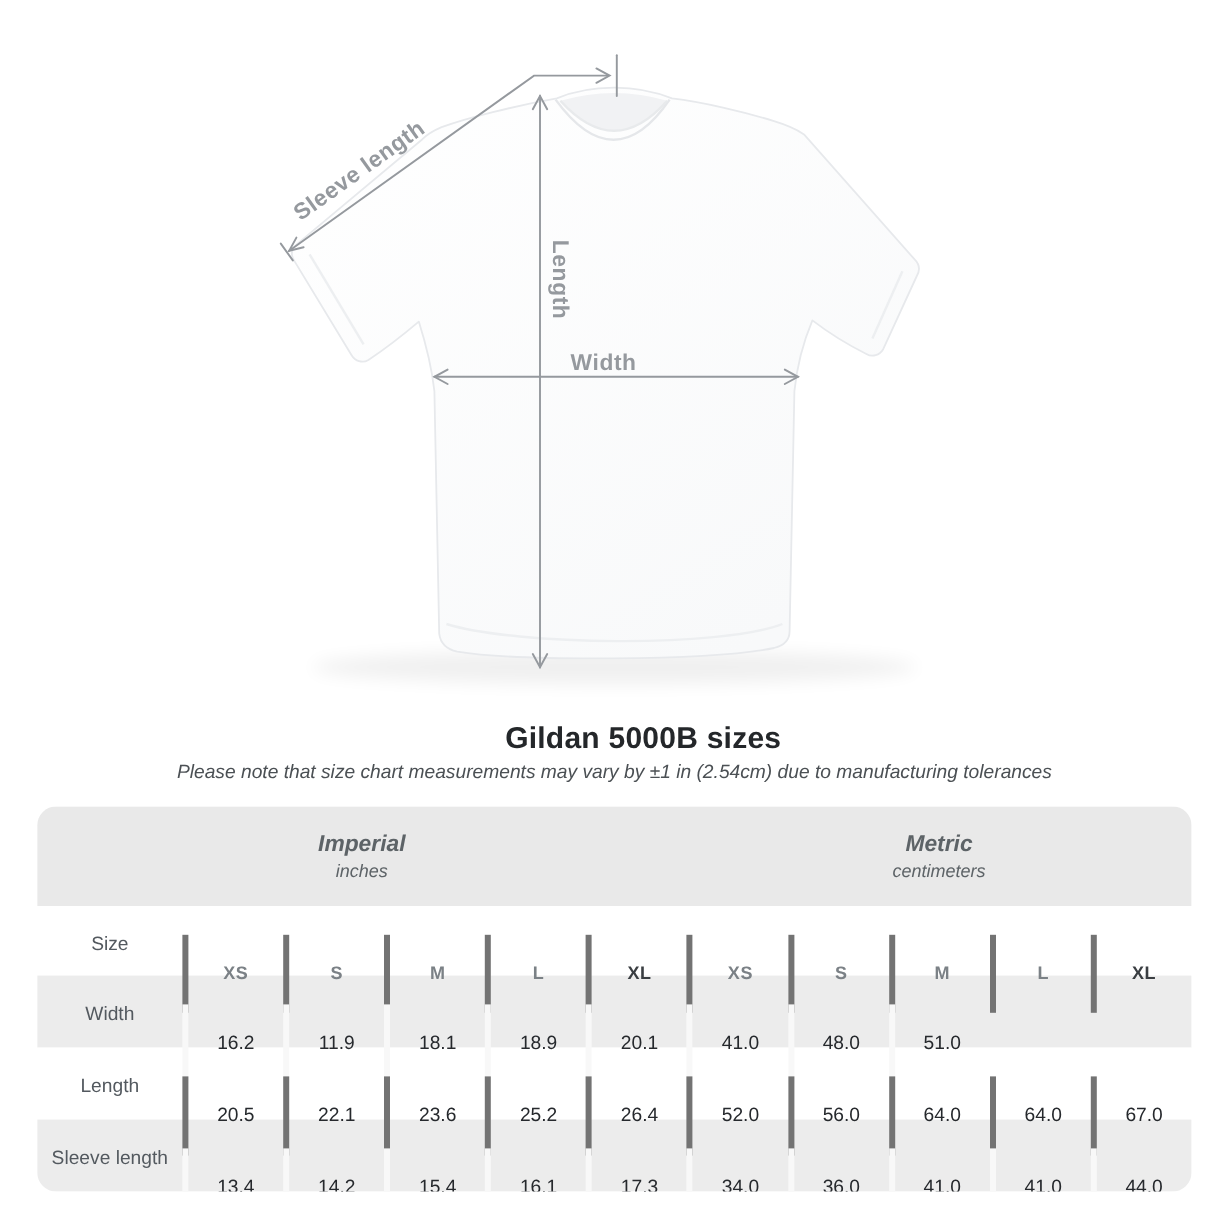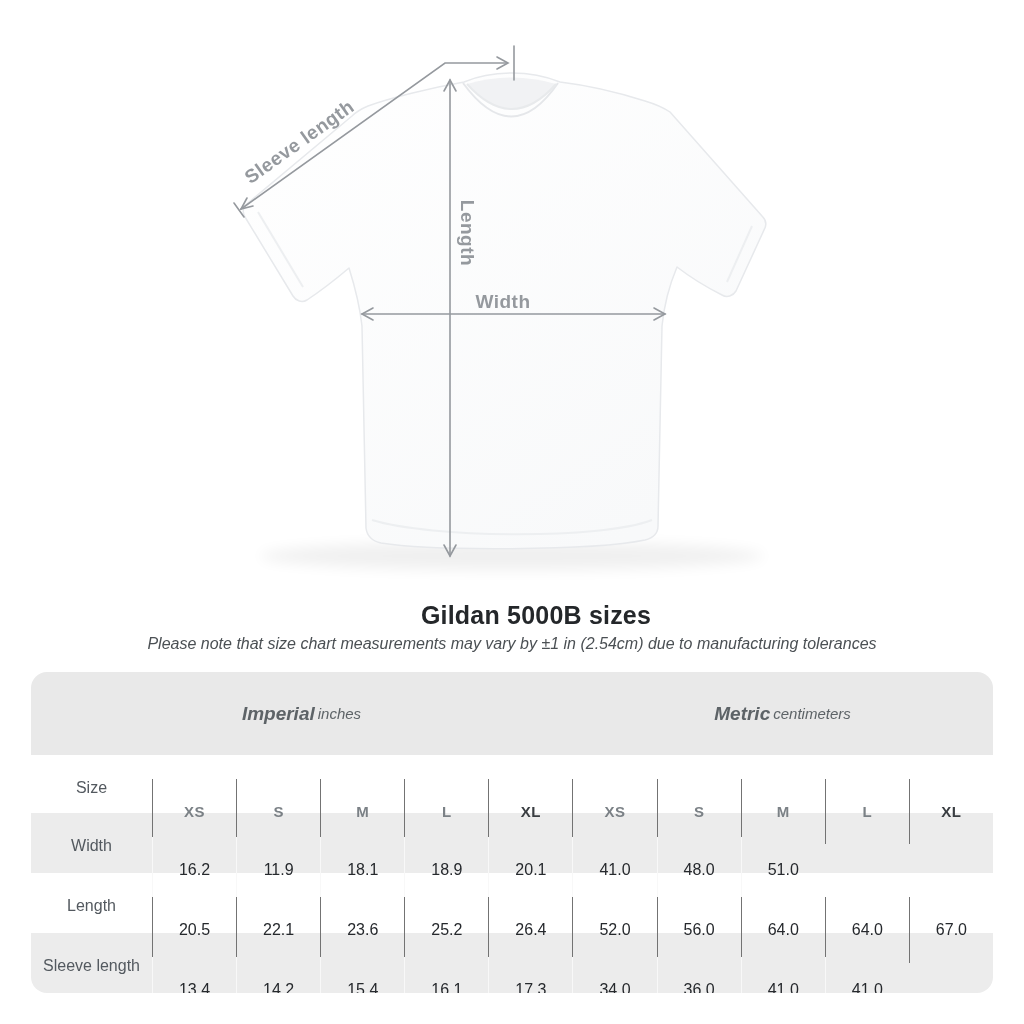--- a/index.html
+++ b/index.html
@@ -21,34 +21,34 @@
   .page-note{
     position:absolute;top:635px;left:0;width:100%;text-align:center;
     font-size:16px;font-style:italic;color:#4b5054;
   }
   
   .size-table{
     position:absolute;left:31px;top:672px;width:962px;
     border-radius:16px;overflow:hidden;
   }
   .unit-header{display:flex;background:#e9e9e9;height:83px;}
-  .unit-group{display:flex;flex-direction:row;align-items:center;justify-content:center;gap:3px;}
+  .unit-group{display:flex;flex-direction:column;align-items:center;justify-content:center;gap:3px;}
   .unit-group.imperial{width:541px;}
   .unit-group.metric{flex:1;}
   .unit-title{font-size:19px;font-weight:bold;font-style:italic;color:#5d6367;}
   .unit-sub{font-size:15px;font-style:italic;color:#5d6367;}
   .trow{display:grid;grid-template-columns:121px repeat(10,1fr);align-items:center;background:#fff;}
   .trow.header-row{height:58px;}
   .trow.data-row{height:60px;}
   .trow.gray{background:#ececec;}
   .cell{
     height:100%;display:flex;align-items:center;justify-content:center;
     font-size:16px;color:#26292d;
   }
-  .trow .cell + .cell{border-left:1px solid #737373;margin-top:48px;}
+  .trow .cell + .cell{border-left:5px solid #737373;margin-top:48px;}
   .trow.gray .cell + .cell{border-left-color:#f8f8f8;}
   .cell.rlabel{font-weight:normal;color:#53595f;}
   .cell.chead{font-weight:bold;font-size:15px;color:#7b8186;letter-spacing:.5px;}
   .cell.chead.selected{color:#3a3e42;}
 </style>
 </head>
 <body>
 
 <div class="stage">
 
@@ -185,17 +185,18 @@
           <div class="cell rlabel">Sleeve length</div>
           <div class="cell val">13.4</div>
           <div class="cell val">14.2</div>
           <div class="cell val">15.4</div>
           <div class="cell val">16.1</div>
           <div class="cell val">17.3</div>
           <div class="cell val">34.0</div>
           <div class="cell val">36.0</div>
           <div class="cell val">41.0</div>
           <div class="cell val">41.0</div>
+          <div class="cell val">44.0</div>
         </div>
       </div>
   </div>
 
 </div>
 
 </body></html>

